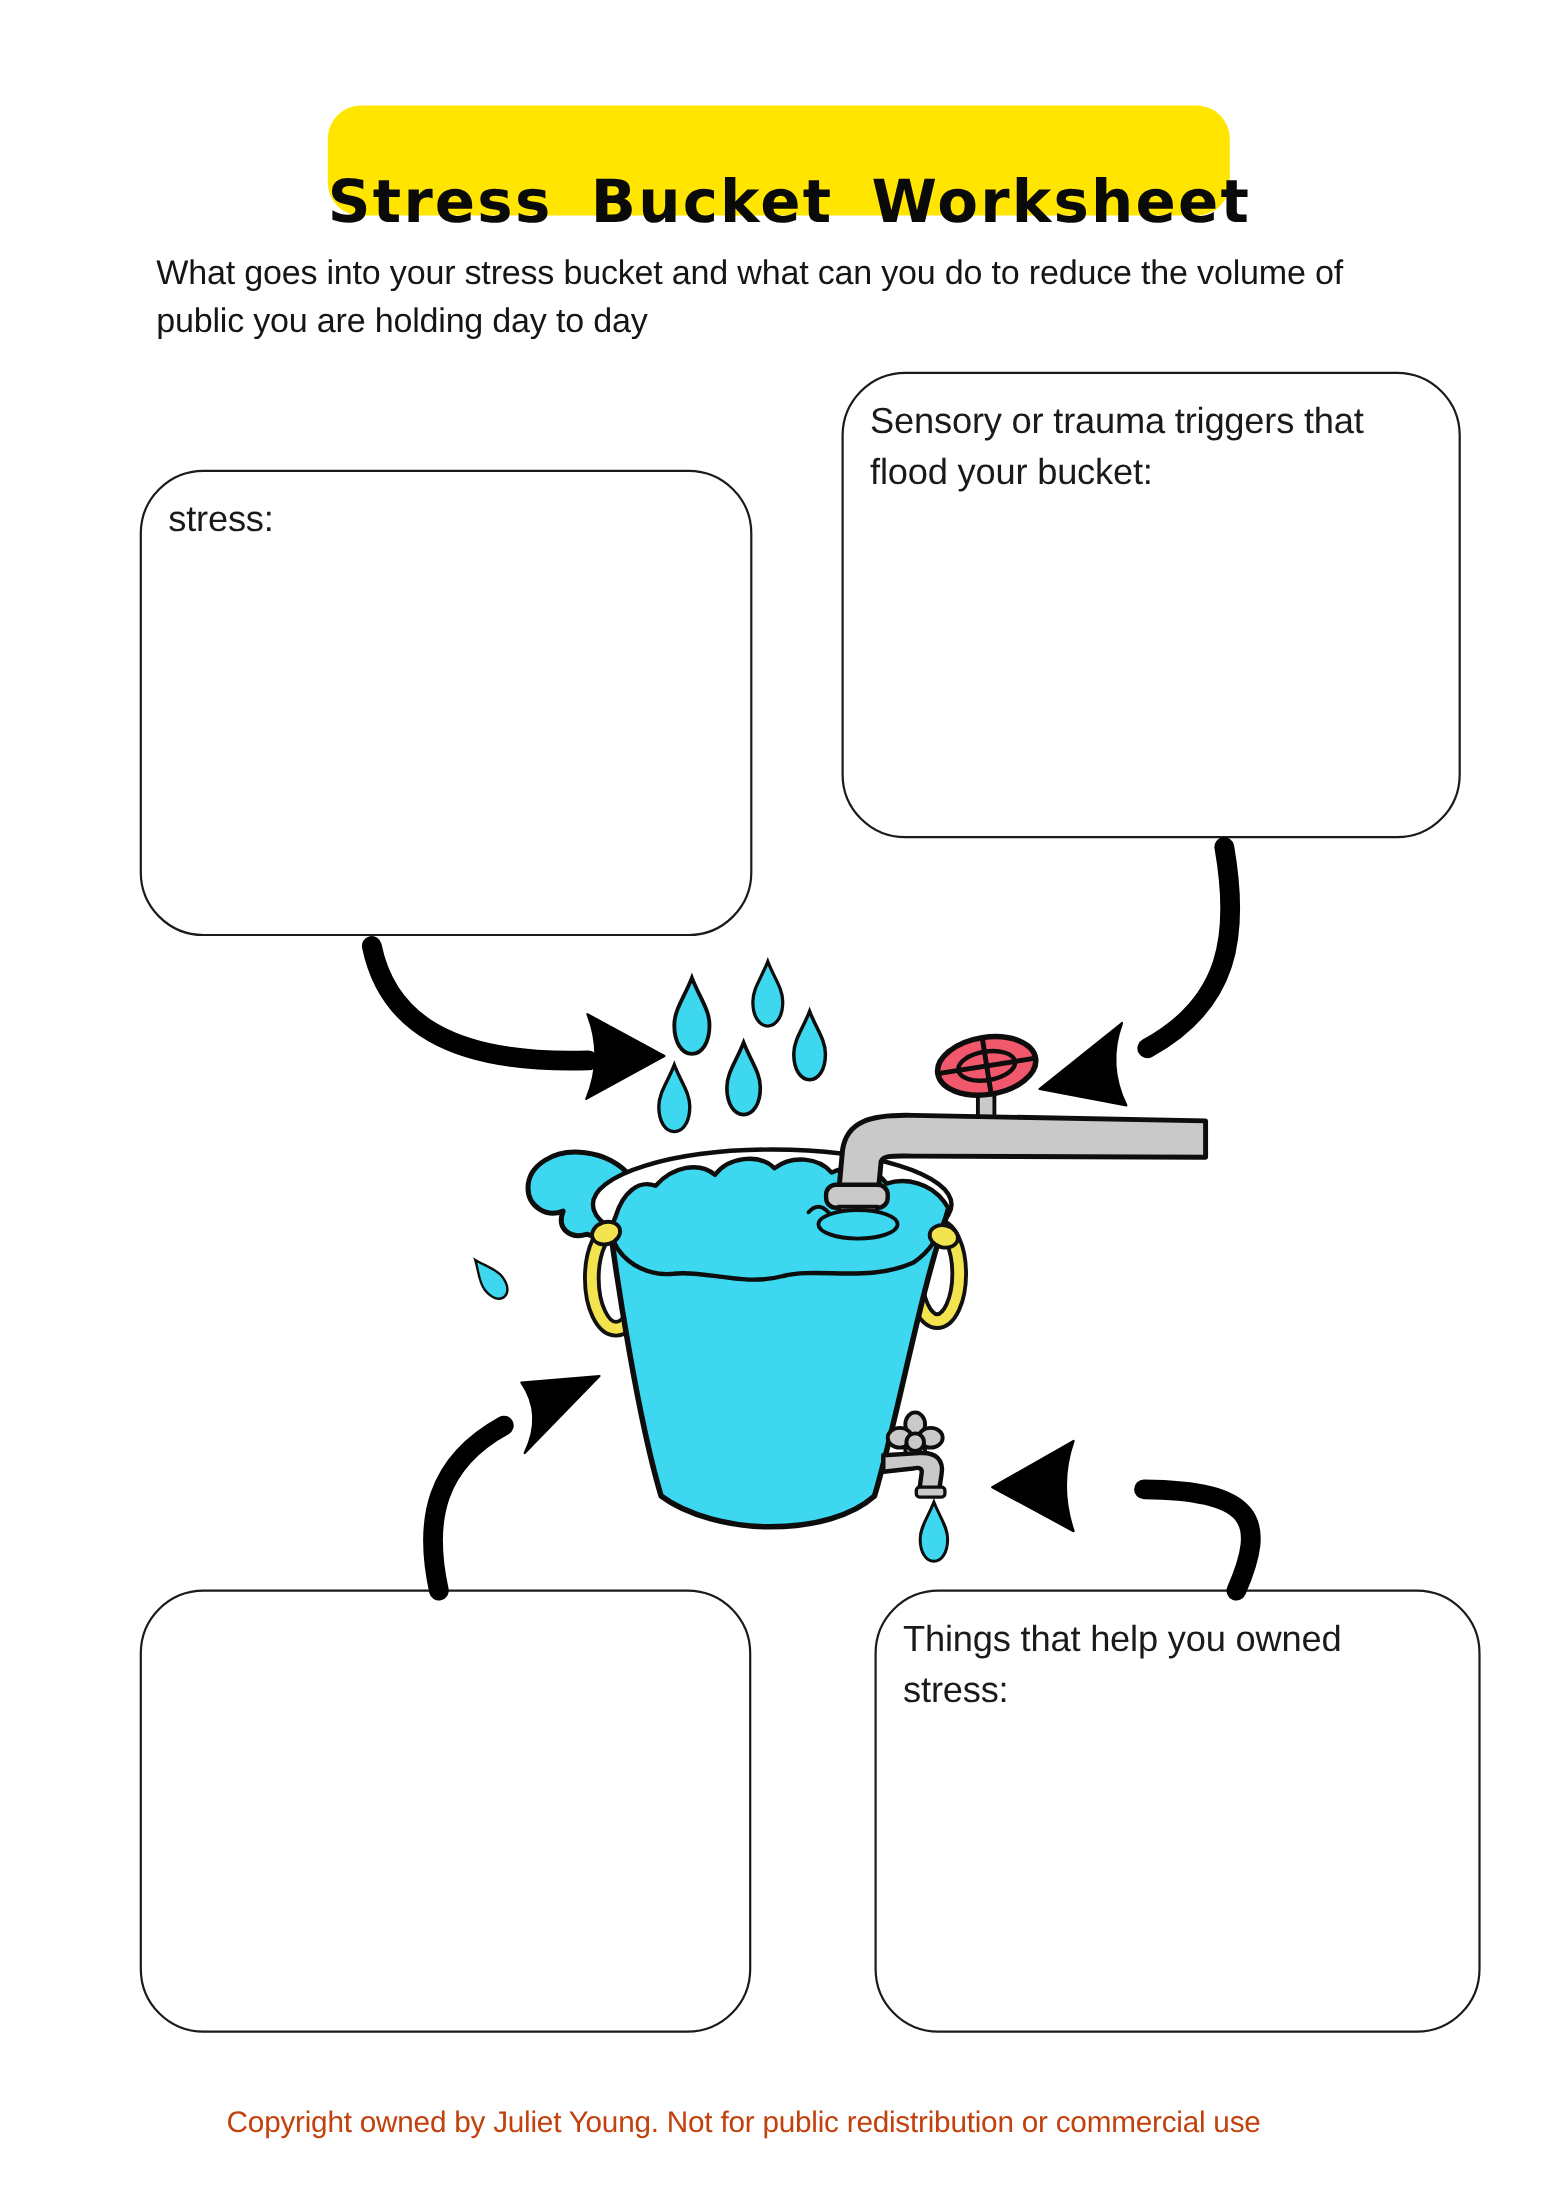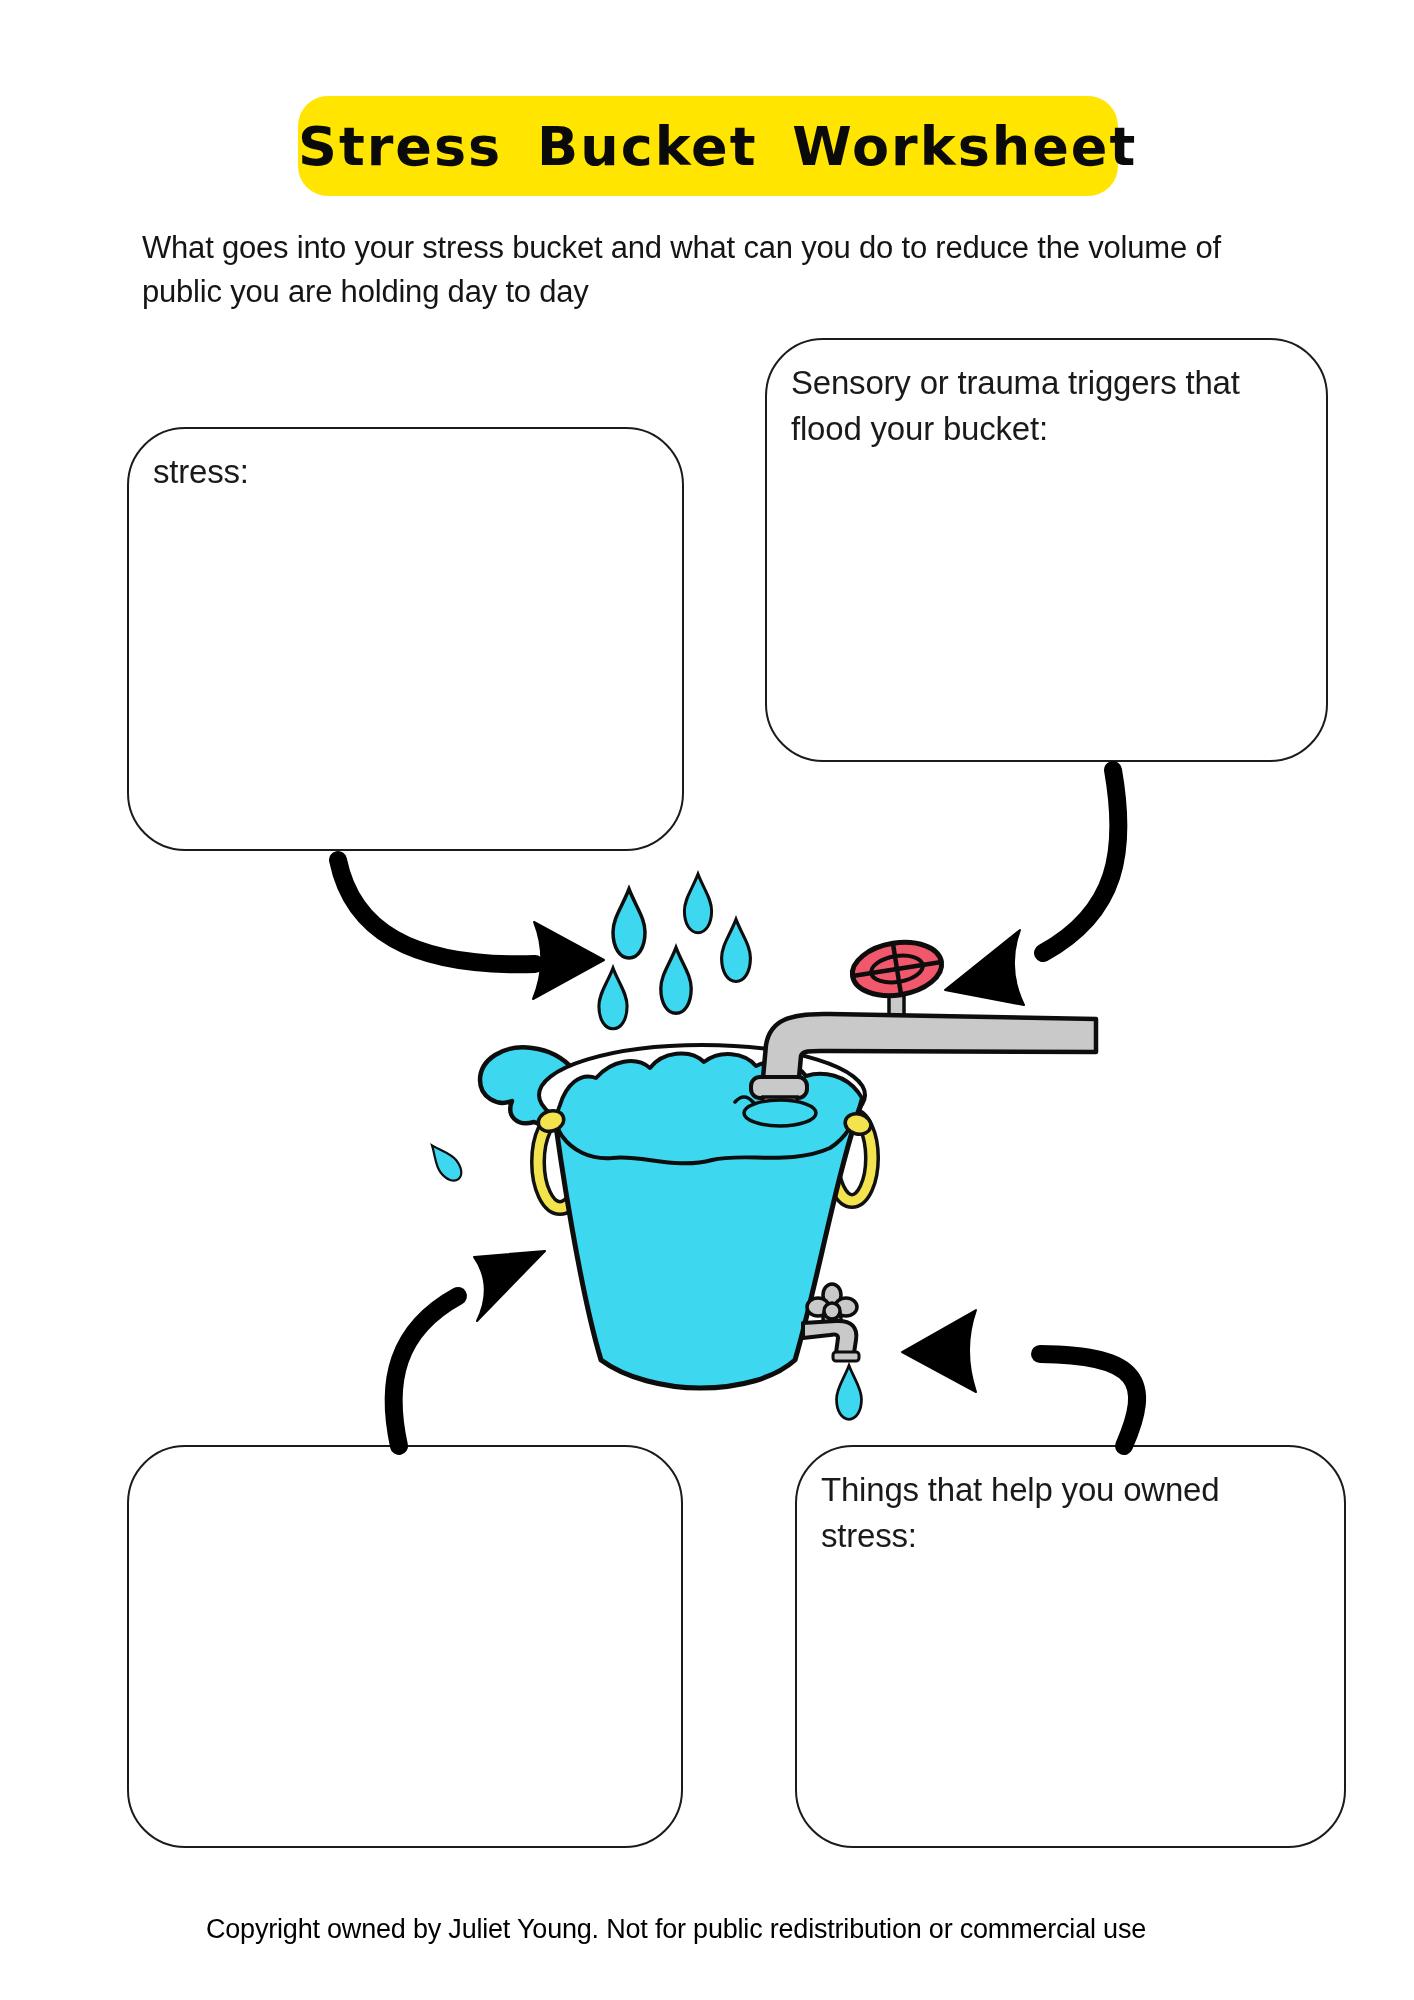--- a/index.html
+++ b/index.html
@@ -11,38 +11,38 @@
   body{
     position:relative;width:1414px;height:2000px;overflow:hidden;
     font-family:"Liberation Sans", sans-serif;color:var(--text);
   }
   .title-pill{
     position:absolute;left:298px;top:96px;width:820px;height:100px;
     background:var(--title_bg);border-radius:30px;text-align:center;
   }
   .title-text{
     font-family:"DejaVu Sans", sans-serif;font-weight:800;font-size:54px;
-    line-height:102px;letter-spacing:2px;word-spacing:14px;color:#0a0a0a;white-space:nowrap;
+    line-height:102px;letter-spacing:2px;word-spacing:14px;color:#0a0a0a;white-space:nowrap;margin-top:37px;
   }
   .subtitle{position:absolute;left:142px;top:226px;font-size:31px;line-height:44px;letter-spacing:-0.2px;color:#151515;}
   .subtitle div{white-space:nowrap;}
   .wbox{
     position:absolute;background:#ffffff;border:2.5px solid #1b1b1b;border-radius:58px;
     padding:20px 0 0 24px;
     margin-left:16px;
   }
   .wbox.tl{left:111px;top:427px;width:557px;height:424px;}
   .wbox.tr{left:749px;top:338px;width:563px;height:424px;}
   .wbox.bl{left:111px;top:1445px;width:556px;height:403px;}
   .wbox.br{left:779px;top:1445px;width:551px;height:403px;}
   .wbox .label{font-size:33px;line-height:46px;letter-spacing:-0.2px;color:#1a1a1a;}
   .wbox .label div{white-space:nowrap;}
   .footer{
     position:absolute;left:0;top:1914px;width:1352px;text-align:center;
-    font-size:27px;letter-spacing:-0.2px;color:#000000;
+    font-size:27px;letter-spacing:-0.2px;color:#c2410c;
   }
   svg.scene{position:absolute;left:100px;top:750px;width:1250px;height:710px;pointer-events:none;}
   .drop{fill:var(--water);stroke:var(--ink);stroke-width:3.5;}
   .fill-water{fill:var(--water);}
   .fill-pipe{fill:var(--pipe);}
   .fill-valve{fill:var(--valve);}
   .fill-white{fill:#ffffff;}
   .ink{stroke:var(--ink);}
   .arrow-shaft{fill:none;stroke:#000;stroke-width:18;stroke-linecap:round;}
   .arrow-head{fill:#000;stroke:#000;stroke-width:2;stroke-linejoin:round;}

